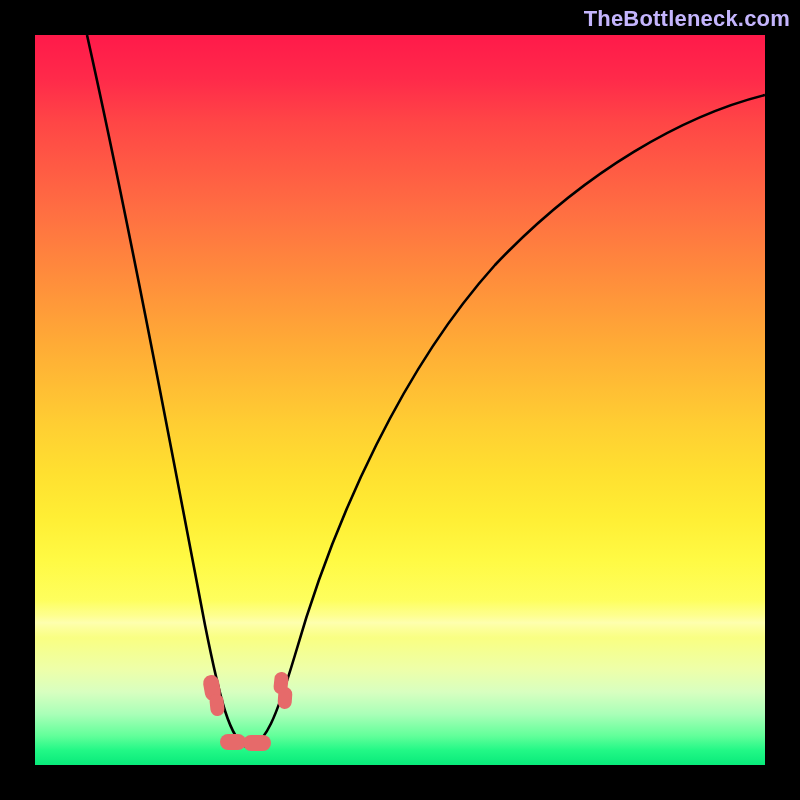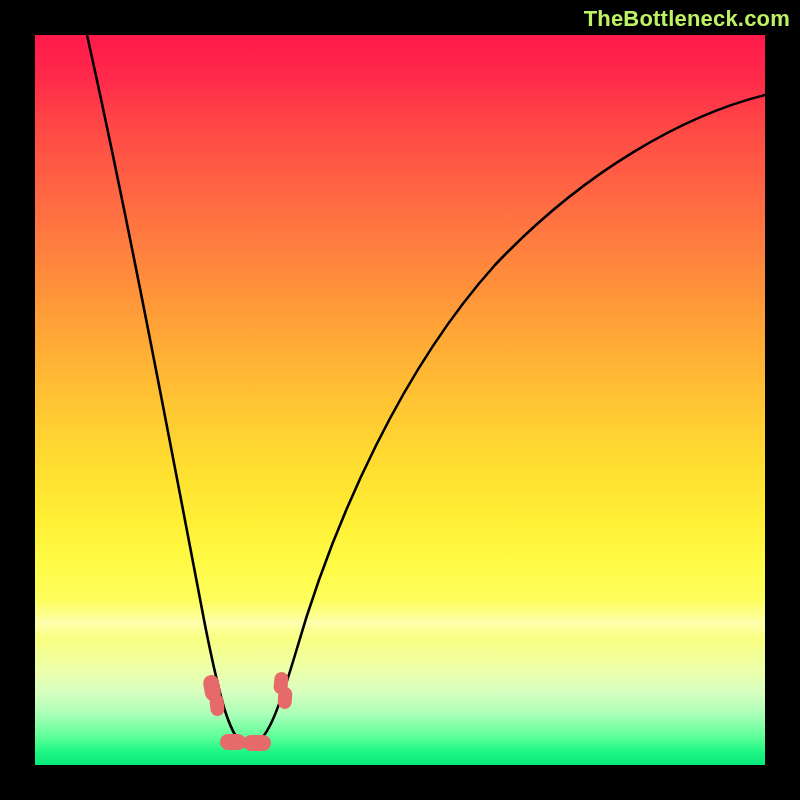--- a/index.html
+++ b/index.html
@@ -77,21 +77,21 @@
   .m2 { left: 175px; top: 659px; width: 14px; height: 22px; transform: rotate(-6deg); }
   .m3 { left: 239px; top: 637px; width: 14px; height: 22px; transform: rotate(6deg); }
   .m4 { left: 243px; top: 652px; width: 14px; height: 22px; transform: rotate(4deg); }
   .m5 { left: 185px; top: 699px; width: 26px; height: 16px; }
   .m6 { left: 208px; top: 700px; width: 28px; height: 16px; }
 
   .watermark {
     position: absolute;
     top: 6px;
     right: 10px;
-    color: #bef264;
+    color: #c4b5fd;
     font-size: 22px;
     font-weight: 600;
     letter-spacing: 0.2px;
   }
 </style>
 </head>
 <body>
 
 <div class="frame">
   <div class="plot">

